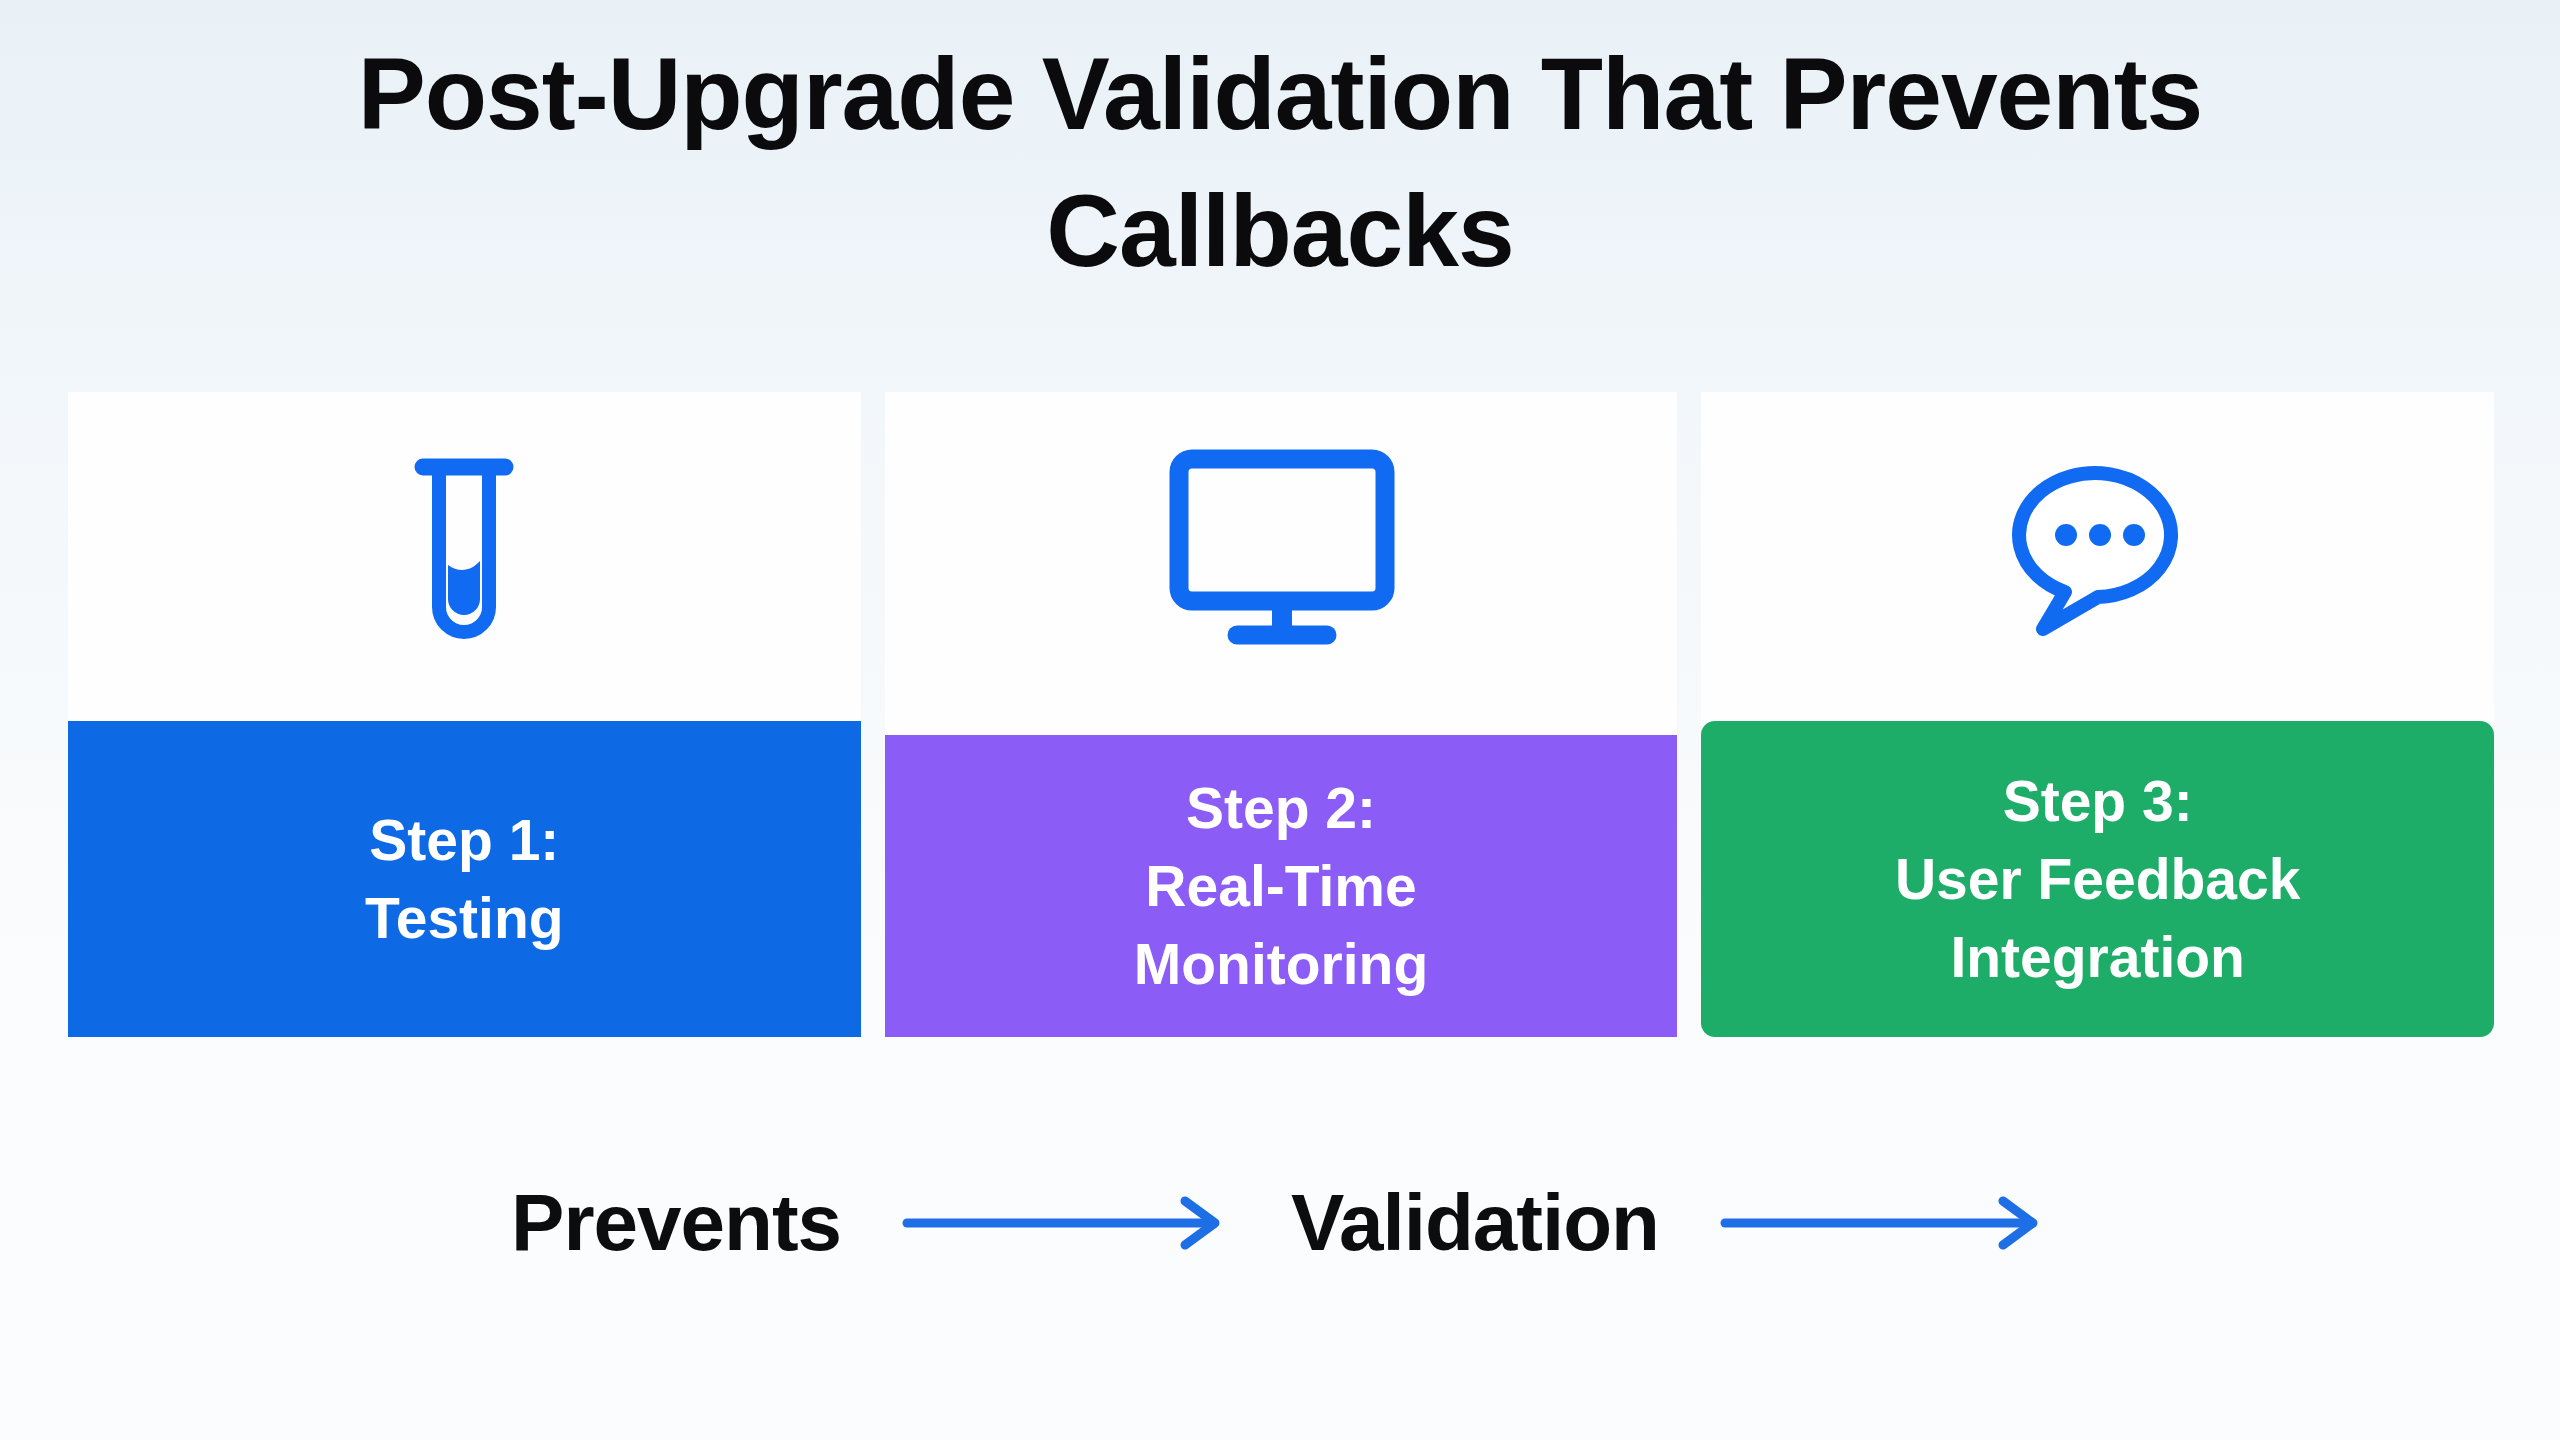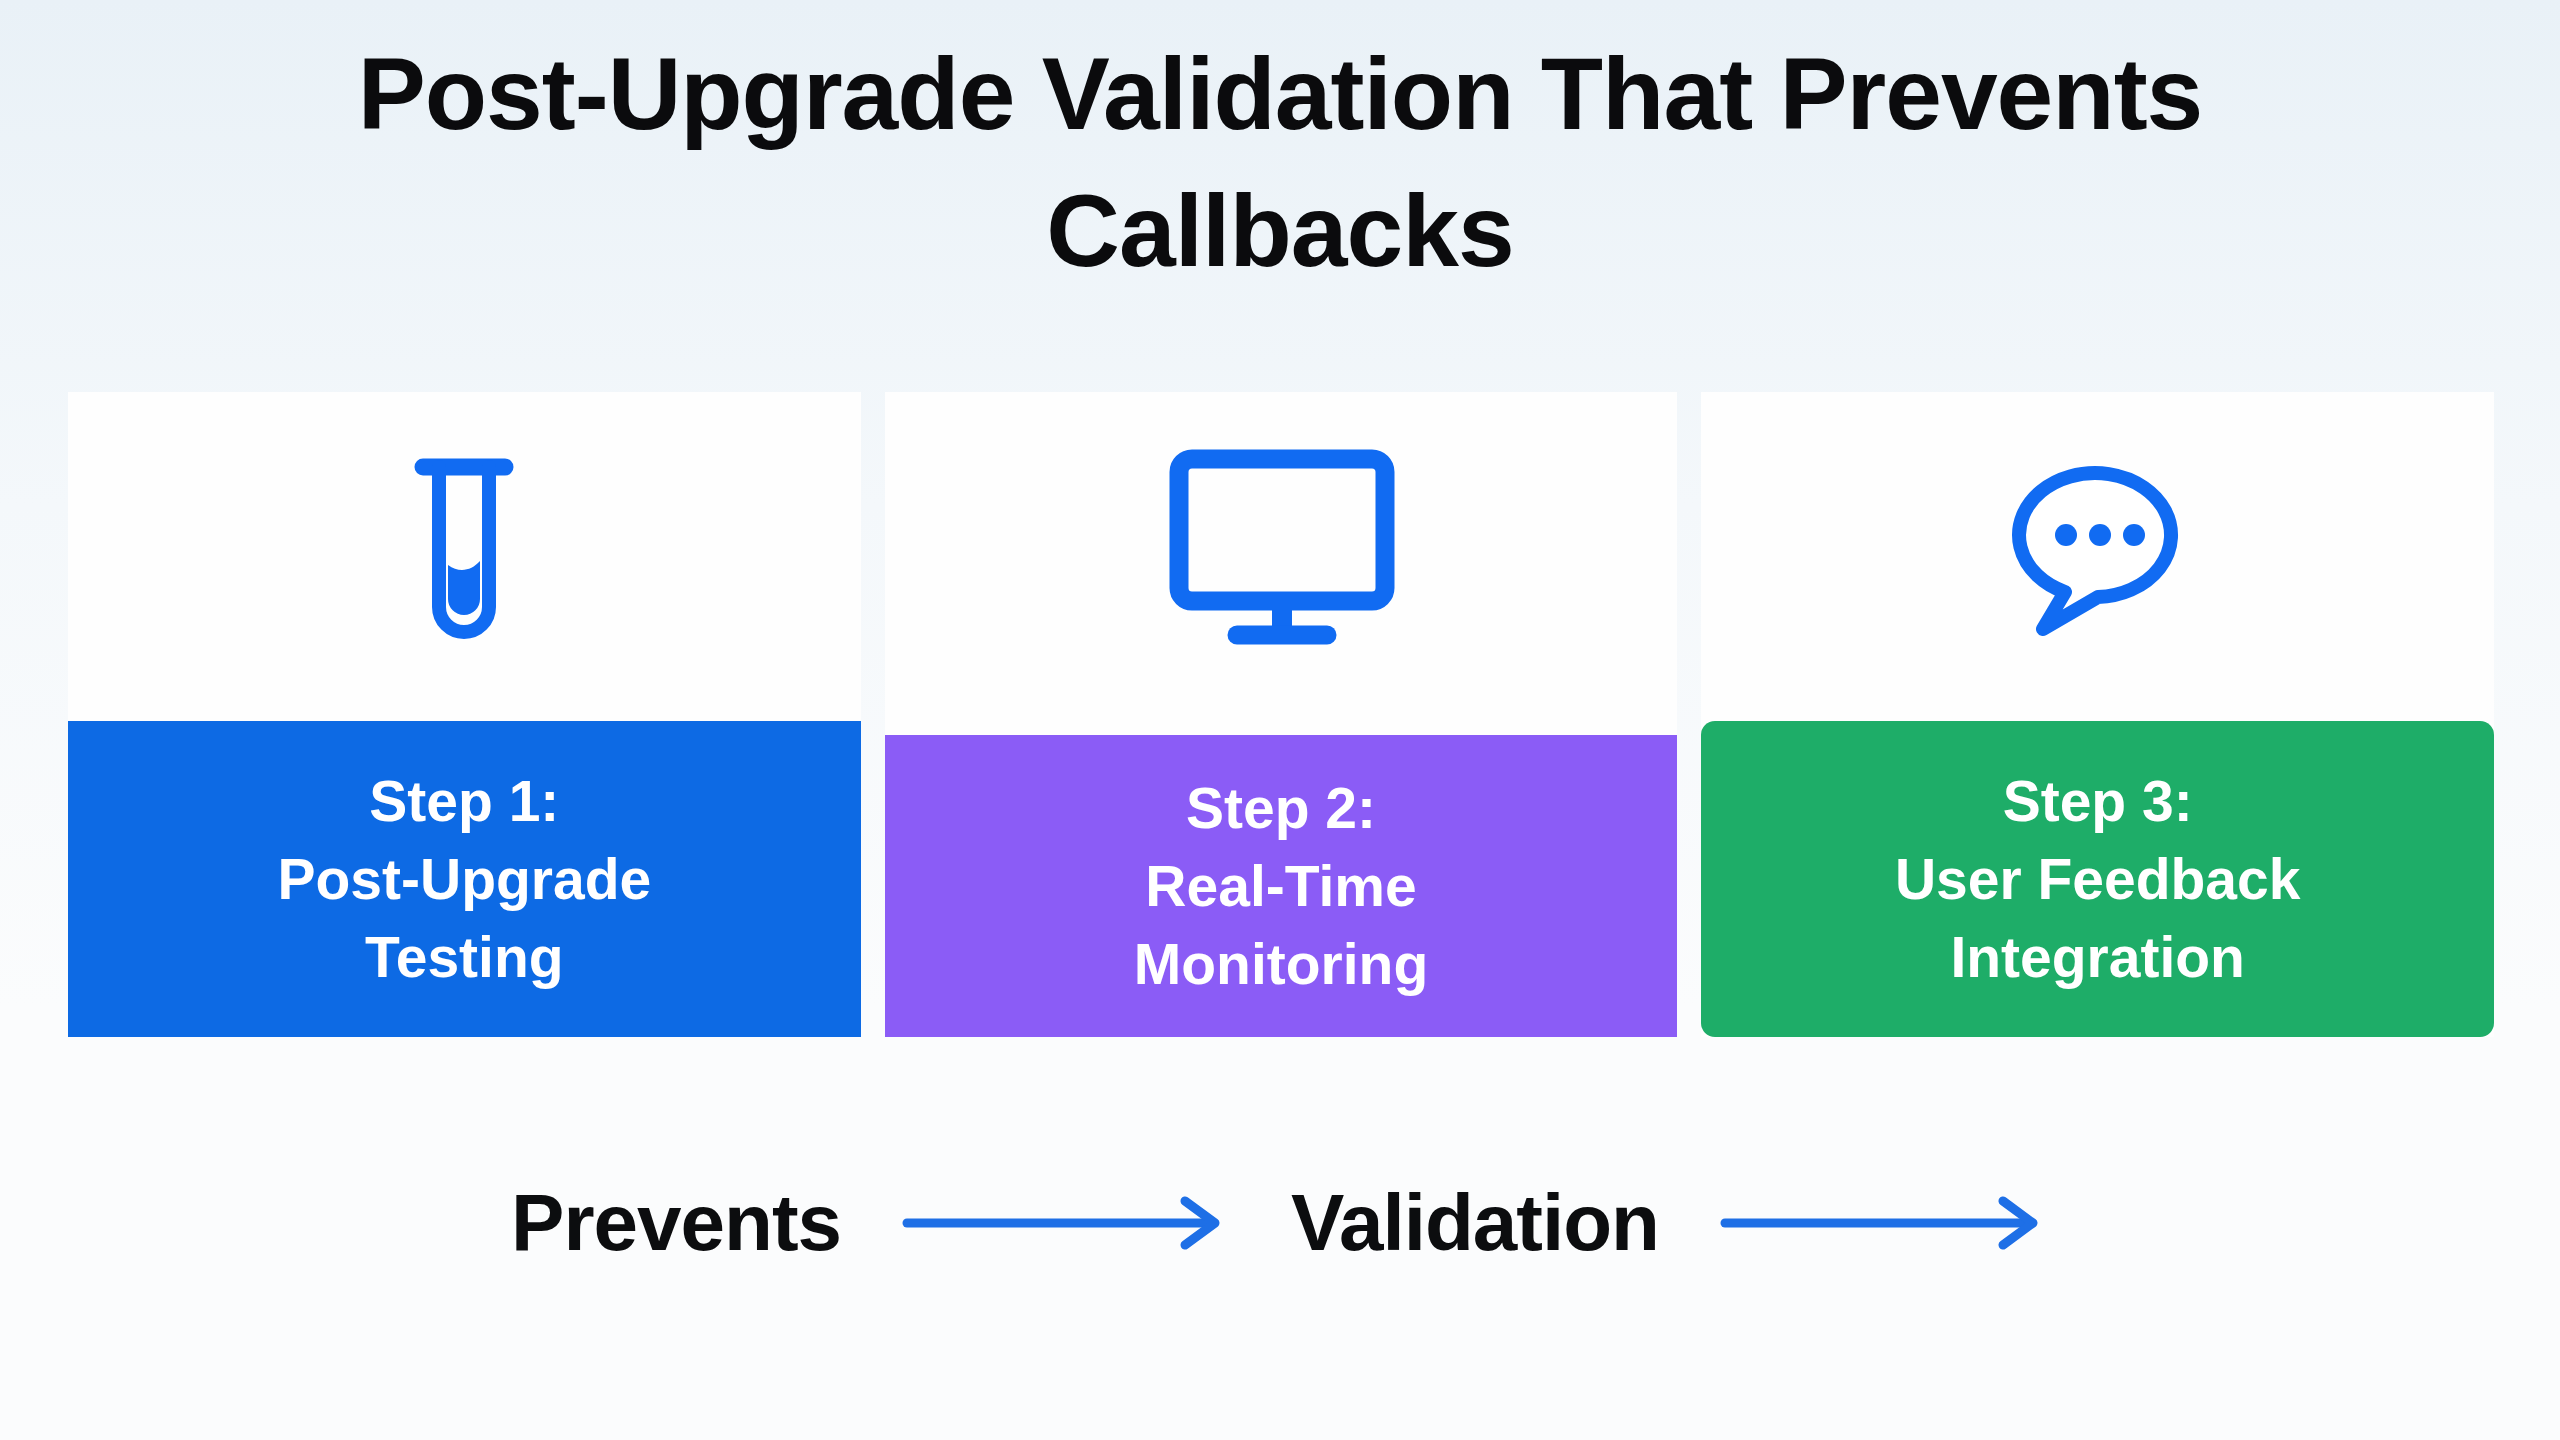--- a/index.html
+++ b/index.html
@@ -87,21 +87,20 @@
     <section class="card" style="background: rgb(254, 254, 254);">
       <div class="icon-area" style="color: rgb(17, 107, 242);">
         <svg width="112" height="212" viewBox="0 0 110 212" fill="none">
           <path d="M14 16 H96" stroke="currentColor" stroke-width="17" stroke-linecap="round"></path>
           <path d="M30 16 V156 A25 25 0 0 0 80 156 V16" stroke="currentColor" stroke-width="14" stroke-linecap="round" fill="none"></path>
           <path d="M39 114 C50 122 62 120 71 110 L71 148 A16 16 0 0 1 39 148 Z" fill="currentColor"></path>
         </svg>
       </div>
       <div class="band" style="background: rgb(13, 106, 228); color: rgb(255, 255, 255);">
         <div>Step 1:</div>
-        <div>Post-Upgrade</div>
         <div>Testing</div>
       </div>
     </section>
 
     <section class="card" style="background: rgb(254, 254, 254);">
       <div class="icon-area" style="color: rgb(17, 107, 242);">
         <svg width="235" height="205" viewBox="0 0 235 205" fill="none">
           <rect x="15" y="12" width="206" height="142" rx="13" stroke="currentColor" stroke-width="19"></rect>
           <path d="M118 154 V180" stroke="currentColor" stroke-width="20"></path>
           <path d="M73 188 H163" stroke="currentColor" stroke-width="19" stroke-linecap="round"></path>

